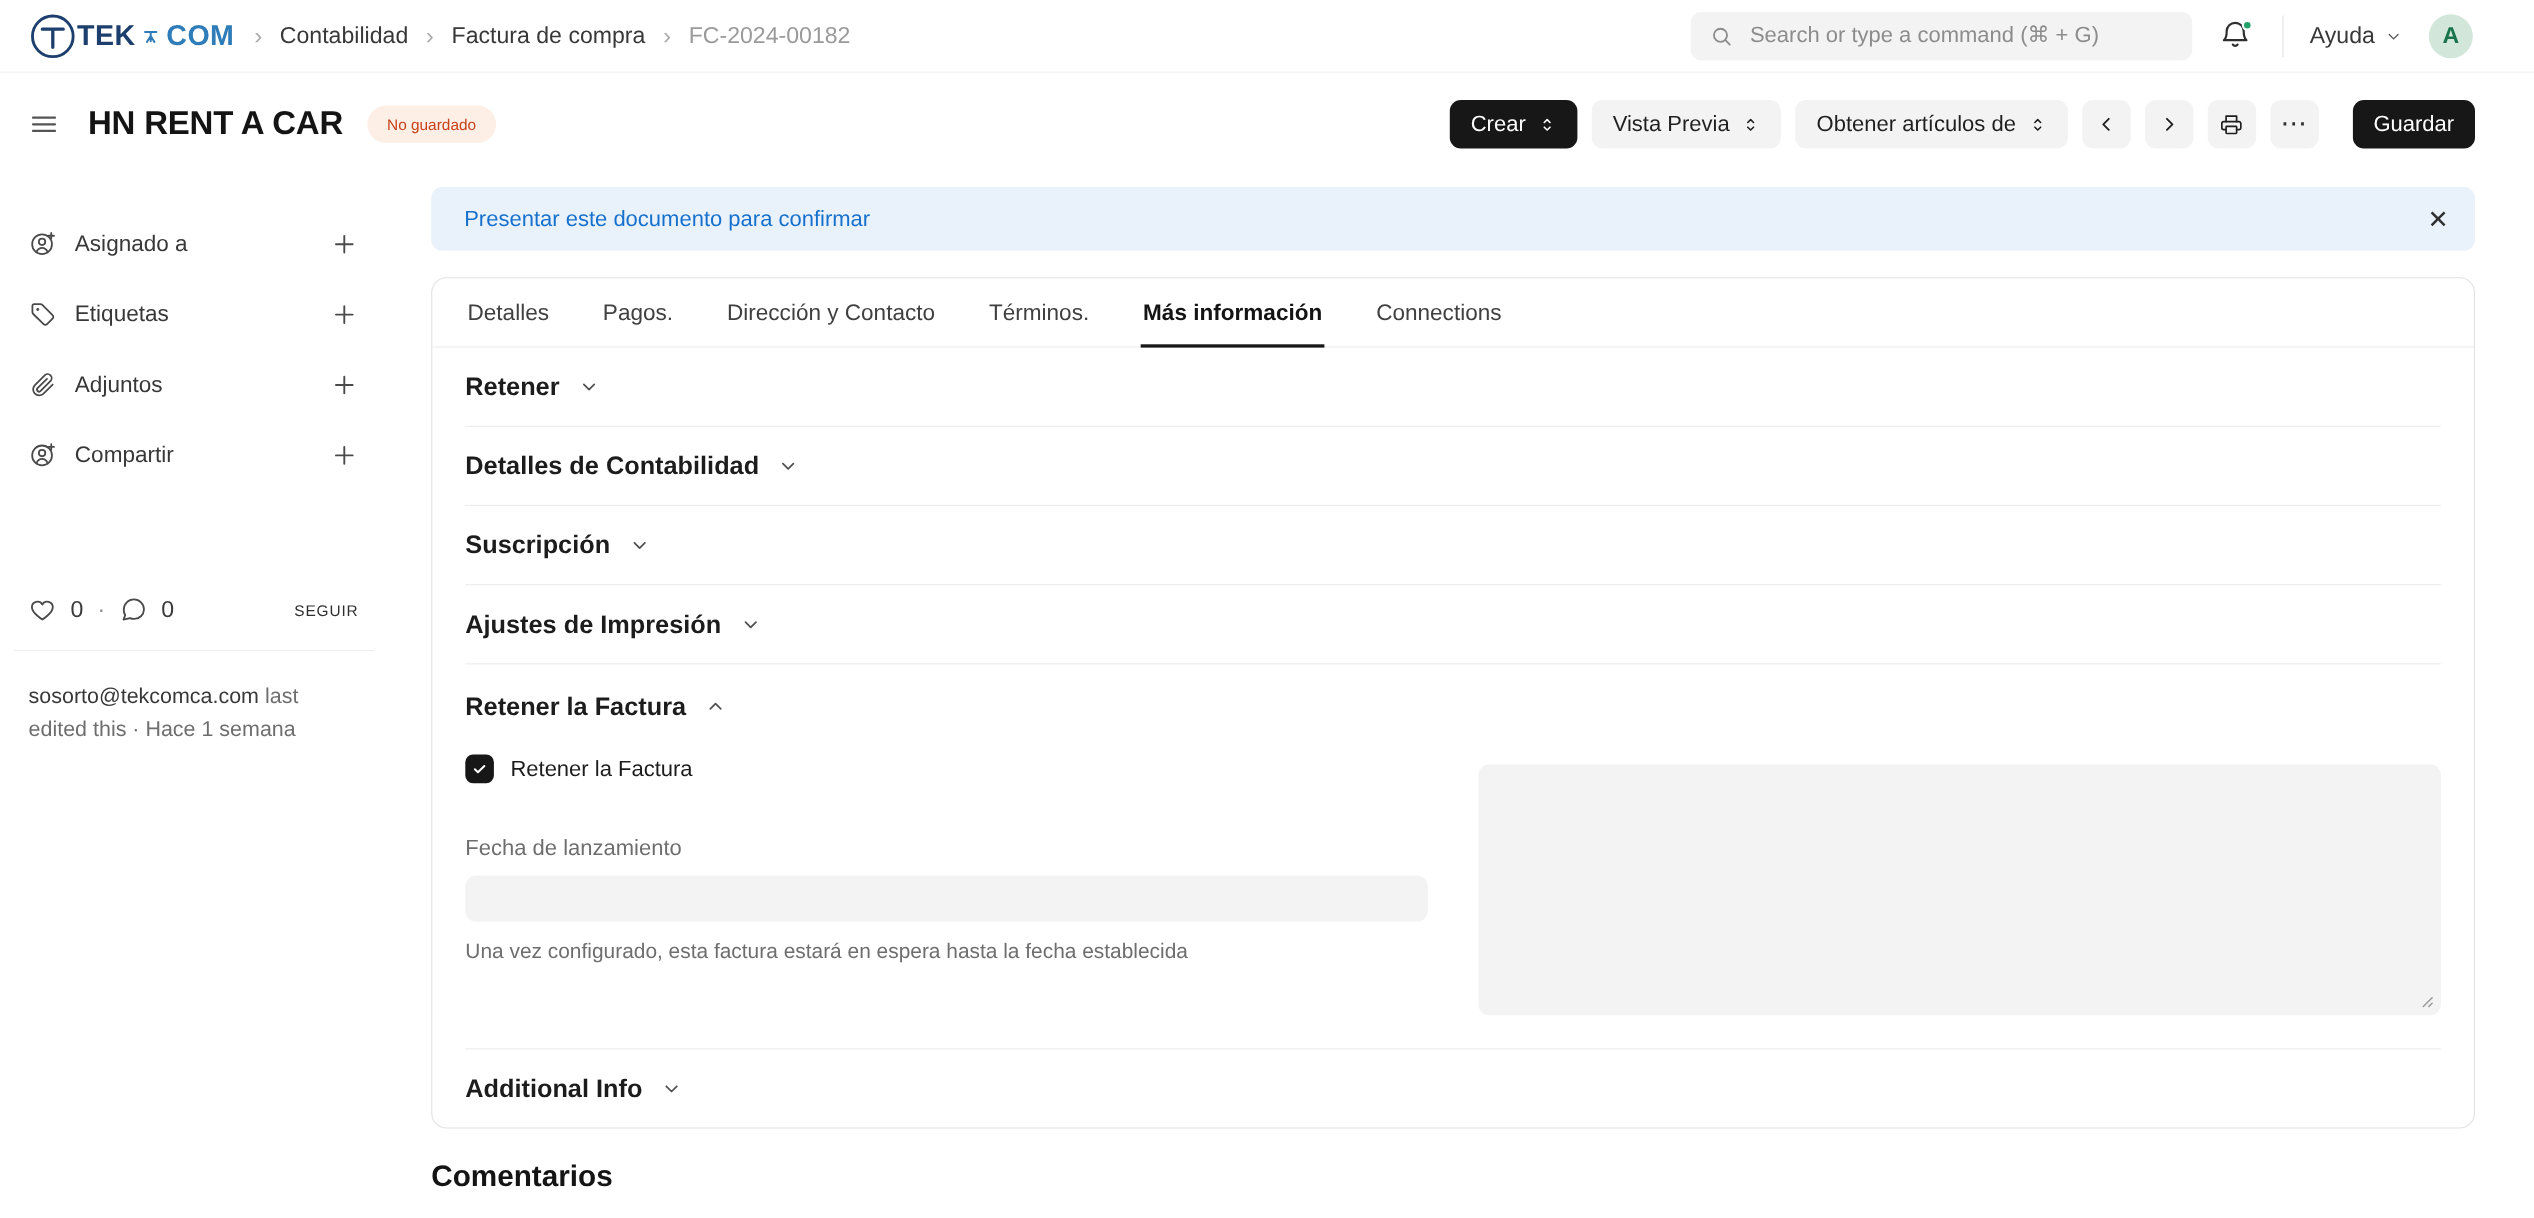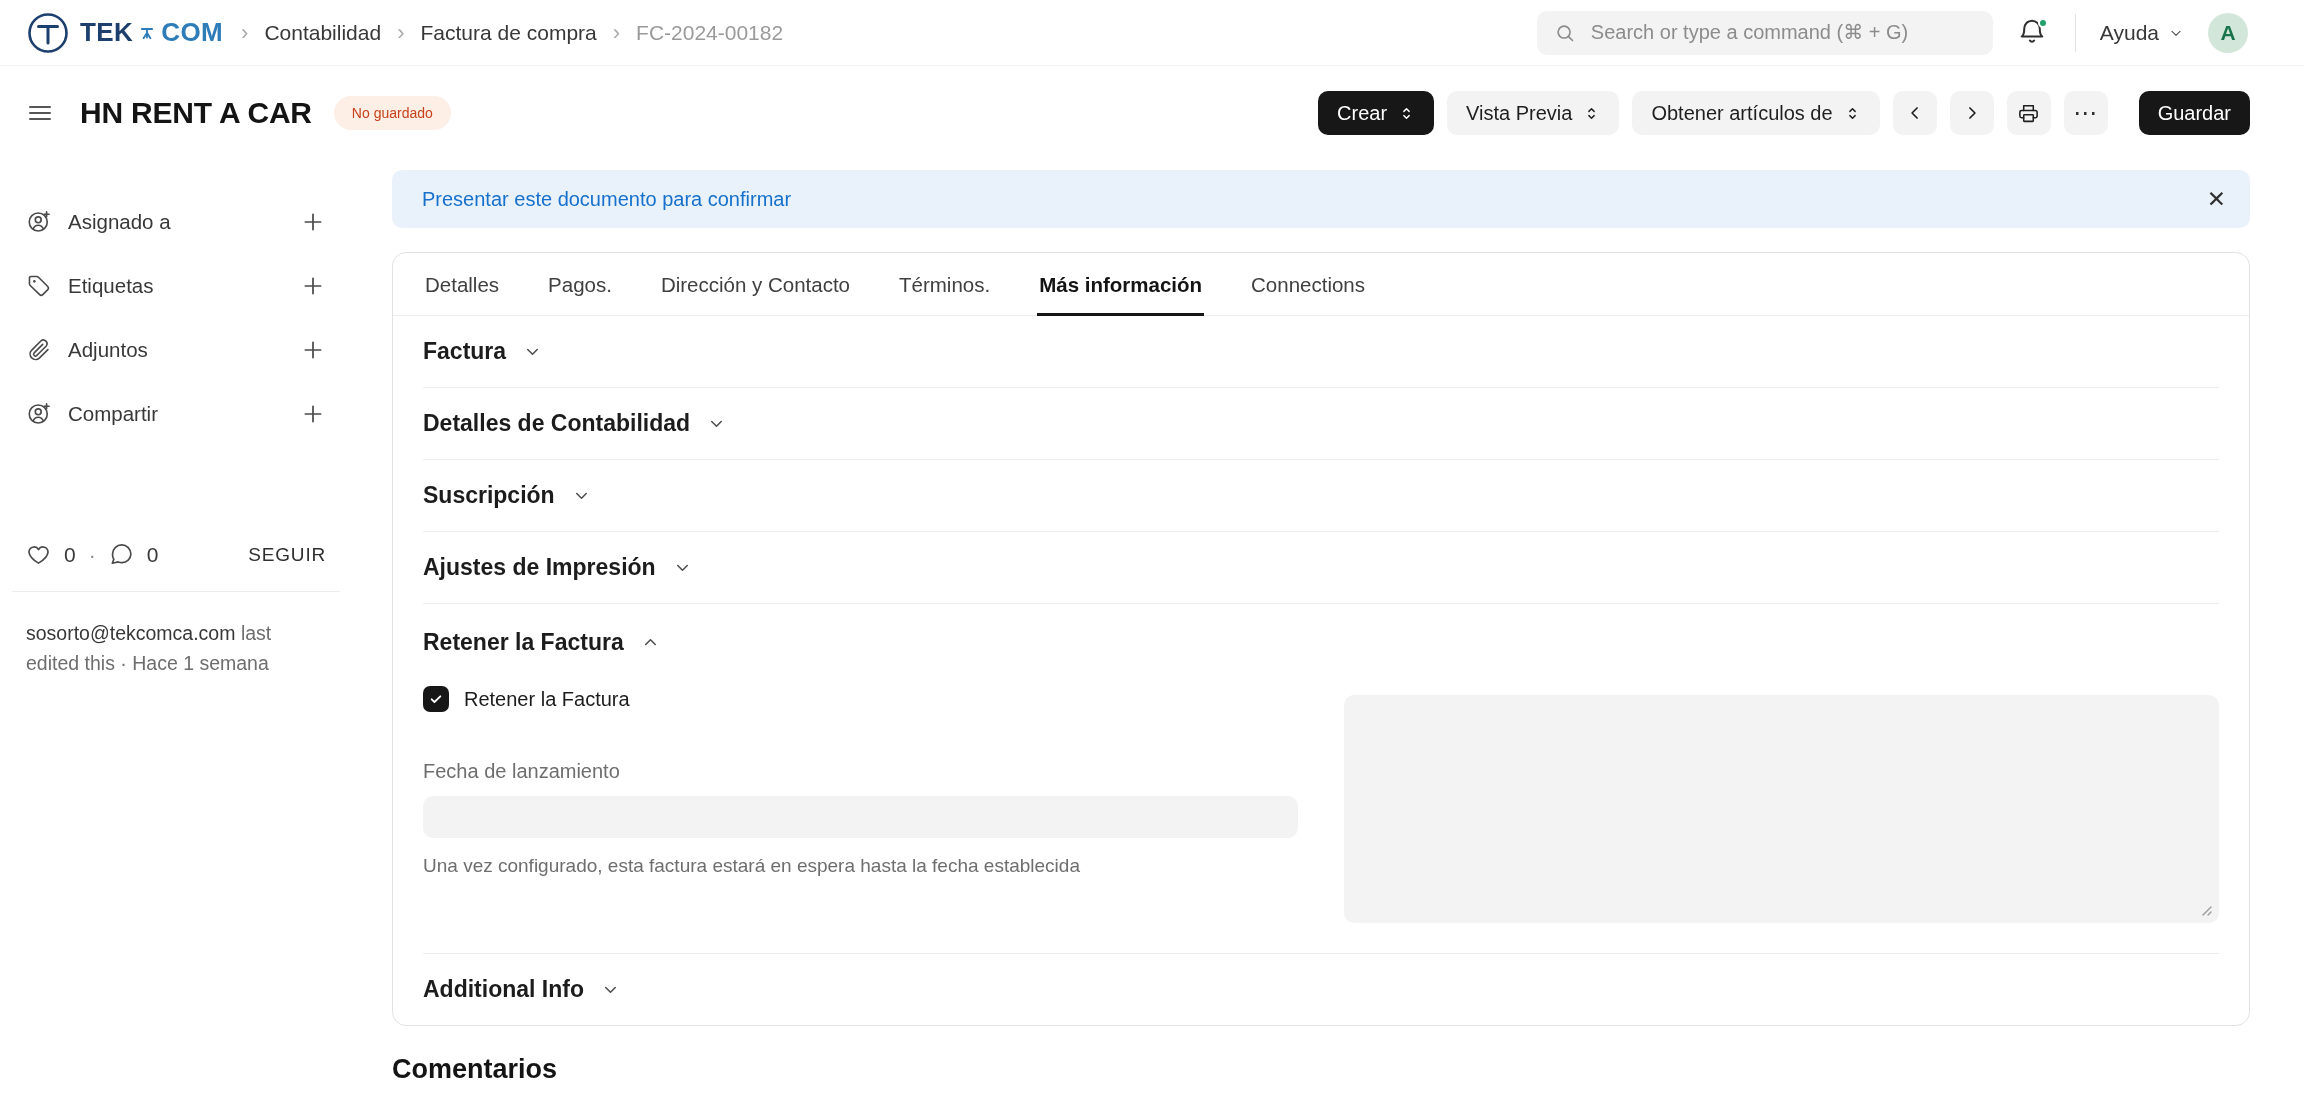--- a/index.html
+++ b/index.html
@@ -18,21 +18,21 @@
   body{
     width:2304px;height:1107px;overflow:hidden;background:#fff;
     color:var(--text-dark);
     font-family:"Liberation Sans","DejaVu Sans",sans-serif;
   }
   svg{display:block}
   .ico{stroke:currentColor;fill:none;stroke-width:1.8;stroke-linecap:round;stroke-linejoin:round}
 
   
   .navbar{height:66px;display:flex;align-items:center;padding:0 56px 0 26px;border-bottom:1px solid #f1f1f1}
-  .brand{display:flex;align-items:center;gap:10px}
+  .brand{display:flex;align-items:center;gap:0}
   .logo-circle{width:44px;height:44px;color:var(--logo-navy)}
   .logo-text{font-size:26px;font-weight:700;letter-spacing:.4px;display:flex;align-items:center;gap:6px}
   .logo-tek{color:var(--logo-navy)}
   .logo-com{color:var(--logo-blue)}
   .logo-antenna{width:16px;height:16px;color:var(--logo-blue)}
   .breadcrumbs{display:flex;align-items:center;gap:16px;margin-left:18px;font-size:21px;color:var(--text-med)}
   .crumb{cursor:pointer;white-space:nowrap}
   .crumb-sep{color:#ababab;font-size:22px}
   .crumb.current{color:var(--text-faint)}
   .nav-right{margin-left:auto;display:flex;align-items:center;gap:24px}
@@ -68,21 +68,21 @@
   .sidebar{width:392px;flex:none;padding:30px 66px 0 26px}
   .side-item{display:flex;align-items:center;height:64px;color:var(--text-med);font-size:20.5px;gap:16px}
   .side-item .it-ico{width:26px;height:26px;color:#4a4a4a;flex:none}
   .side-item .it-ico svg{width:26px;height:26px;stroke-width:1.5}
   .plus-btn{margin-left:auto;width:26px;height:26px;color:#4a4a4a;cursor:pointer}
   .plus-btn svg{width:26px;height:26px;stroke-width:1.6}
   .likes-row{display:flex;align-items:center;gap:13px;margin-top:96px;color:#3a3a3a;font-size:21px}
   .likes-row .sm-ico{width:25px;height:25px;color:#4a4a4a;cursor:pointer}
   .likes-row .sm-ico svg{width:25px;height:25px;stroke-width:1.6}
   .dot-sep{color:#8a8a8a}
-  .follow{margin-left:auto;font-size:19px;font-weight:500;letter-spacing:.8px;color:#2f2f2f;cursor:pointer}
+  .follow{margin-left:auto;font-size:14px;font-weight:500;letter-spacing:.8px;color:#2f2f2f;cursor:pointer}
   .side-divider{height:1px;background:#ededed;margin:24px -14px 0 -14px}
   .activity-block{margin-top:26px;font-size:19.5px;line-height:30px;color:var(--text-gray)}
   .activity-block + .activity-block{margin-top:24px}
   .activity-block .email{color:var(--text-med)}
 
   
   .main{flex:1;margin-right:54px;min-width:0}
   .banner{height:58px;background:var(--banner-bg);border-radius:10px;display:flex;align-items:center;padding:0 24px 0 30px;margin-top:10px}
   .banner-link{color:var(--banner-text);font-size:20px;cursor:pointer}
   .banner-close{margin-left:auto;font-size:23px;color:#2f2f2f;cursor:pointer;line-height:1}
@@ -329,21 +329,21 @@
         <div class="tab">Detalles</div>
         <div class="tab">Pagos.</div>
         <div class="tab">Dirección y Contacto</div>
         <div class="tab">Términos.</div>
         <div class="tab active">Más información</div>
         <div class="tab">Connections</div>
       </div>
 
       <div class="section">
         <div class="section-head">
-          <span>Factura</span>
+          <span>Retener</span>
           <span class="chev">
             <svg viewBox="0 0 24 24" class="ico">
                 <path d="M6 9.5l6 6 6-6"></path>
               </svg>
           </span>
         </div>
       </div>
 
       <div class="section">
         <div class="section-head">

